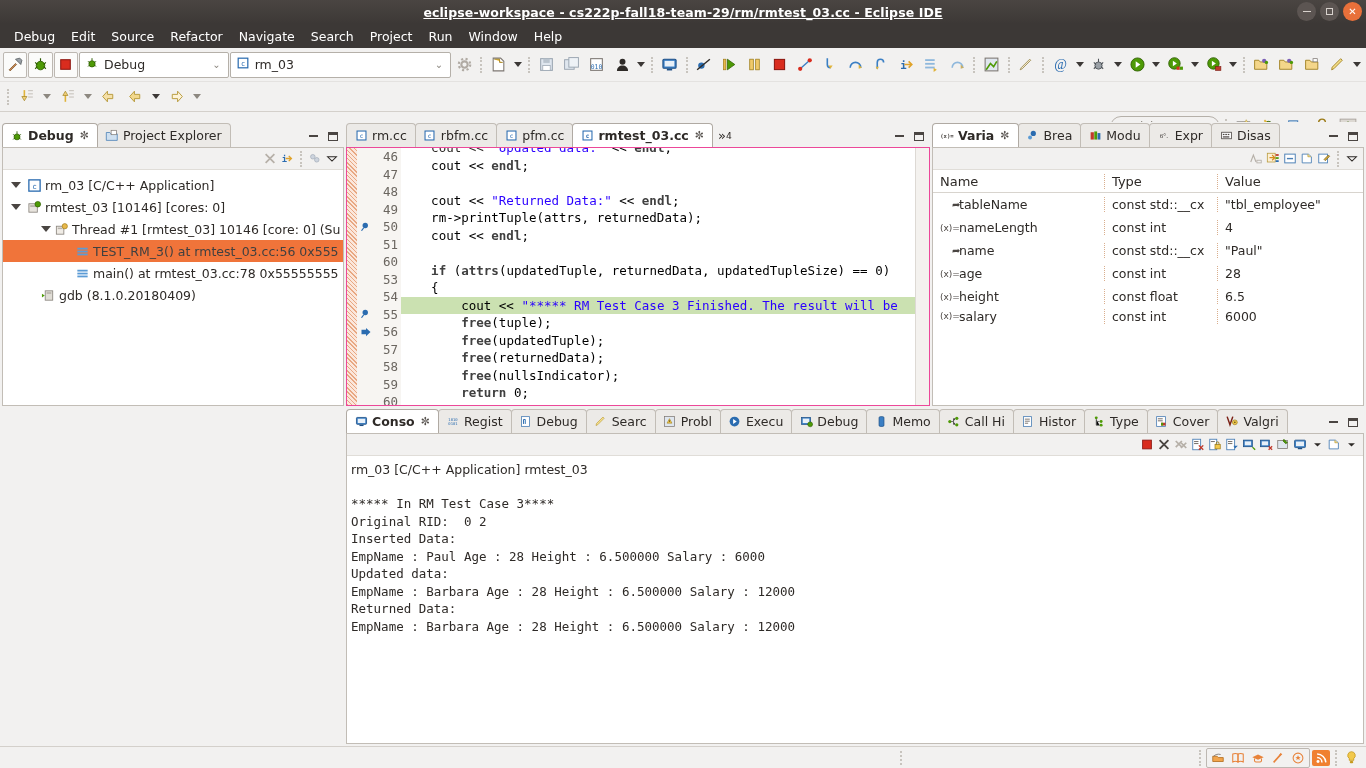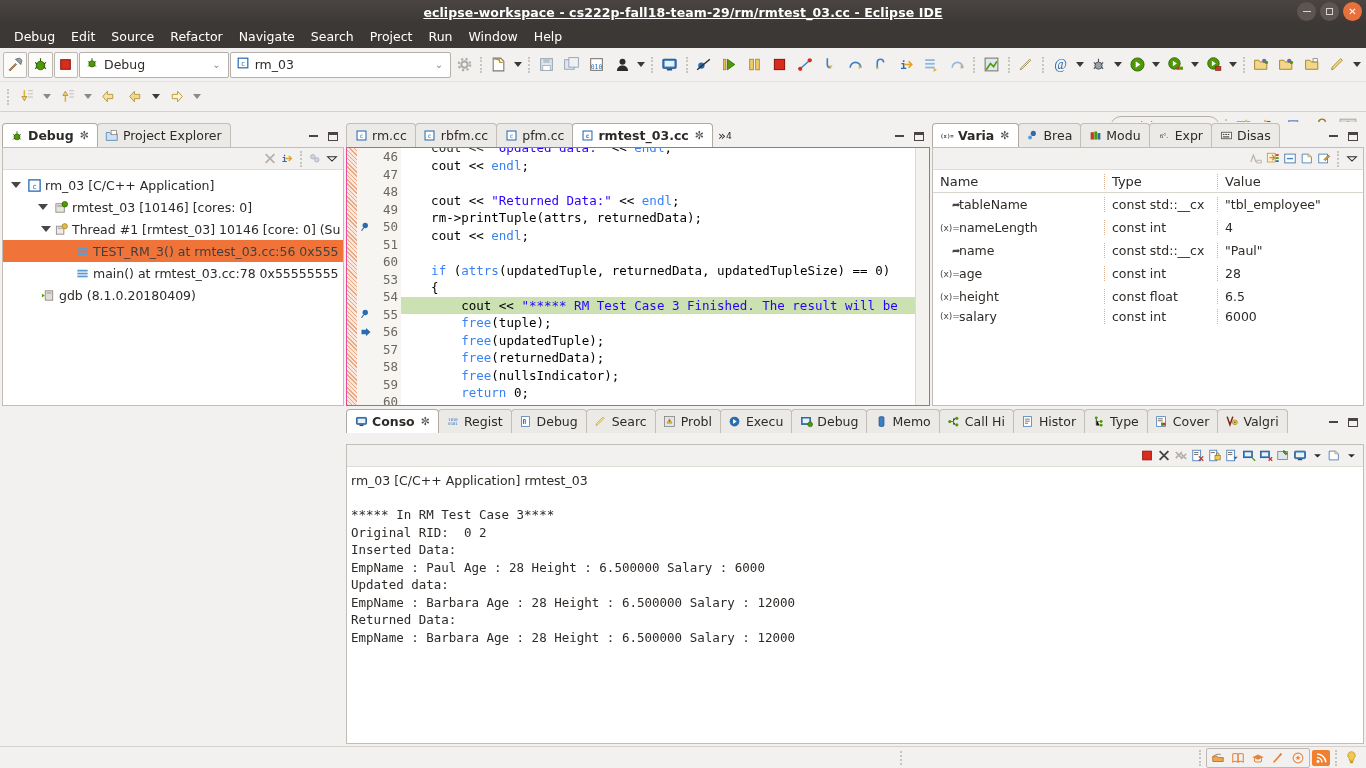--- a/index.html
+++ b/index.html
@@ -153,40 +153,40 @@
     background-image: repeating-linear-gradient(45deg, #e8a882 0, #e8a882 1px, #fbe7dc 1px, #fbe7dc 3px);
     flex: none;
   }
   .annocol { width: 18px; flex: none; background: #f7f5f2; }
   .numcol { width: 26px; flex: none; background: #f7f5f2; text-align: right; padding-right: 3px; color: #6b6660; }
   .codecol { flex: 1; position: relative; overflow: hidden; background: #ffffff; }
   .vruler { width: 14px; flex: none; background: #f4f2ef; border-left:1px solid #ddd9d4; }
   .cline { height: 17.5px; line-height: 17.5px; white-space: pre; }
   .cline.hl { background: #cbe1b1; }
   .anno { height: 17.5px; line-height: 17.5px; display:flex; align-items:center; justify-content:center; }
-  .k-kw { color: #3b82f6; font-weight: normal; }
+  .k-kw { color: #404040; font-weight: bold; }
   .k-str { color: #2a00ff; }
 
   
   #vars-panel { left: 932px; top: 0; width: 432px; height: 284px; }
   #vars-table { font-size: 12.5px; color: #2e2a27; width: 100%; }
   .vh {
     display: flex; height: 23px; align-items: center;
     border-bottom: 1px solid #d8d4ce; background: #ffffff; font-size: 13px;
   }
   .vh div, .vr div { padding-left: 7px; overflow: hidden; white-space: nowrap; }
   .vr { display: flex; height: 23px; align-items: center; }
   .vc-name { width: 172px; flex: none; display: flex; align-items: center; gap: 3px; border-right: 1px dotted #d9ae8d; }
   .vc-type { width: 113px; flex: none; border-right: 1px dotted #d9ae8d; }
   .vc-val  { flex: 1; }
   .vicon { width: 16px; font-size: 10px; color: #4a4542; display:inline-flex; align-items:center; }
 
   
   #console-panel { left: 346px; top: 286px; width: 1018px; height: 336px; }
-  #console-body { background: #ffffff; position:absolute; inset: 25px 0 0 0; border:1px solid #c2bdb6; overflow:hidden;margin-top:11px; }
+  #console-body { background: #ffffff; position:absolute; inset: 25px 0 0 0; border:1px solid #c2bdb6; overflow:hidden; }
   #console-toolbar {
     height: 22px; display: flex; align-items: center; justify-content: flex-end;
     gap: 3px; padding-right: 5px; background: #f2f1f0; border-bottom: 1px solid #e0ddd8;
   }
   #console-header {
     font-size: 12.5px; color: #2e2a27; padding: 6px 0 0 4px;
   }
   #console-out {
     font-family: "DejaVu Sans Mono", monospace; font-size: 12.5px;
     color: #2e2a27; padding: 18px 0 0 4px; line-height: 17.5px; white-space: pre;
@@ -619,21 +619,21 @@
         <div class="tree-row" style="padding-left:6px">
           <span class="twisty"></span>
           <span class="tree-icon">
             <svg width="15" height="15" viewBox="0 0 16 16">
                 <rect x="2" y="2" width="12" height="12" fill="#fff" stroke="#2b6cb0" stroke-width="1.4"></rect>
                 <text x="8" y="11.7" font-size="8" text-anchor="middle" fill="#2b6cb0" font-family="monospace">c</text>
               </svg>
           </span>
           <span>rm_03 [C/C++ Application]</span>
         </div>
-        <div class="tree-row" style="padding-left:33px">
+        <div class="tree-row" style="padding-left:6px">
           <span class="twisty"></span>
           <span class="tree-icon">
             <svg width="15" height="15" viewBox="0 0 16 16">
                 <rect x="2" y="4" width="9" height="9" fill="#e8e4de" stroke="#8a857e" stroke-width=".9"></rect>
                 <rect x="3.4" y="5.5" width="6" height="2" fill="#b8b3ac"></rect>
                 <circle cx="11.5" cy="4.5" r="3" fill="#4e9a06" stroke="#2d5c00" stroke-width=".7"></circle>
               </svg>
           </span>
           <span>rmtest_03 [10146] [cores: 0]</span>
         </div>

